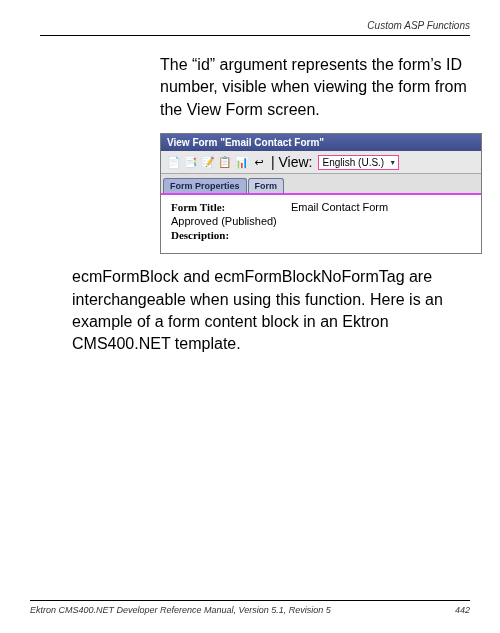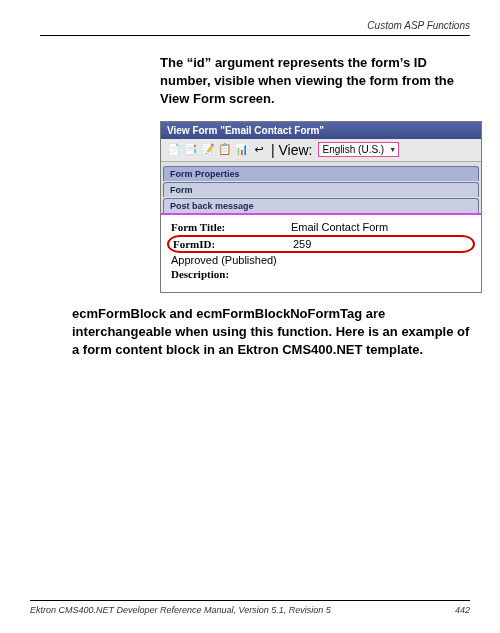--- a/index.html
+++ b/index.html
@@ -24,25 +24,24 @@
       font-style: italic;
       color: #333;
       margin-bottom: 4px;
     }
     .hr-top {
       border: none;
       border-top: 1px solid #000;
       margin: 0 0 18px 0;
     }
     .body-text {
-      font-size: 13px;
+      font-size: 16px;
       line-height: 1.4;
       margin: 0 0 12px 120px;
       color: #000;
-      font-weight: bold;
     }
     .screenshot {
       margin: 0 0 12px 120px;
       border: 1px solid #7a7a7a;
       width: 320px;
       font-size: 10px;
       background: #fff;
     }
     .title-bar {
       background: #4b5a96;
@@ -87,21 +86,20 @@
       font-size: 7px;
       position: absolute;
       right: 2px;
       color: #333;
     }
     .tabs {
       display: flex;
       background: #e0e0e0;
       padding: 4px 2px 0 2px;
       gap: 1px;
-      flex-direction: column;
     }
     .tab {
       background: #c8cde0;
       border: 1px solid #6a7599;
       border-bottom: none;
       padding: 2px 6px;
       font-size: 9px;
       color: #1a2450;
       font-weight: bold;
       border-radius: 3px 3px 0 0;
@@ -178,30 +176,25 @@
       <span class="tool-icon">📝</span>
       <span class="tool-icon">📋</span>
       <span class="tool-icon">📊</span>
       <span class="tool-icon">↩</span>
       <span class="view-label">| View:</span>
       <span class="lang-select">English (U.S.)</span>
     </div>
     <div class="tabs">
       <div class="tab active">Form Properties</div>
       <div class="tab">Form</div>
-      <div class="tab">Post back message</div>
     </div>
     <div class="props-area">
       <div class="prop-row">
         <div class="prop-label">Form Title:</div>
         <div class="prop-value">Email Contact Form</div>
-      </div>
-      <div class="prop-row circled-row">
-        <div class="prop-label">FormID:</div>
-        <div class="prop-value">259</div>
       </div>
       <div class="prop-row">
         <div class="prop-value">Approved (Published)</div>
       </div>
       <div class="prop-row">
         <div class="prop-label">Description:</div>
         <div class="prop-value"></div>
       </div>
     </div>
   </div>

